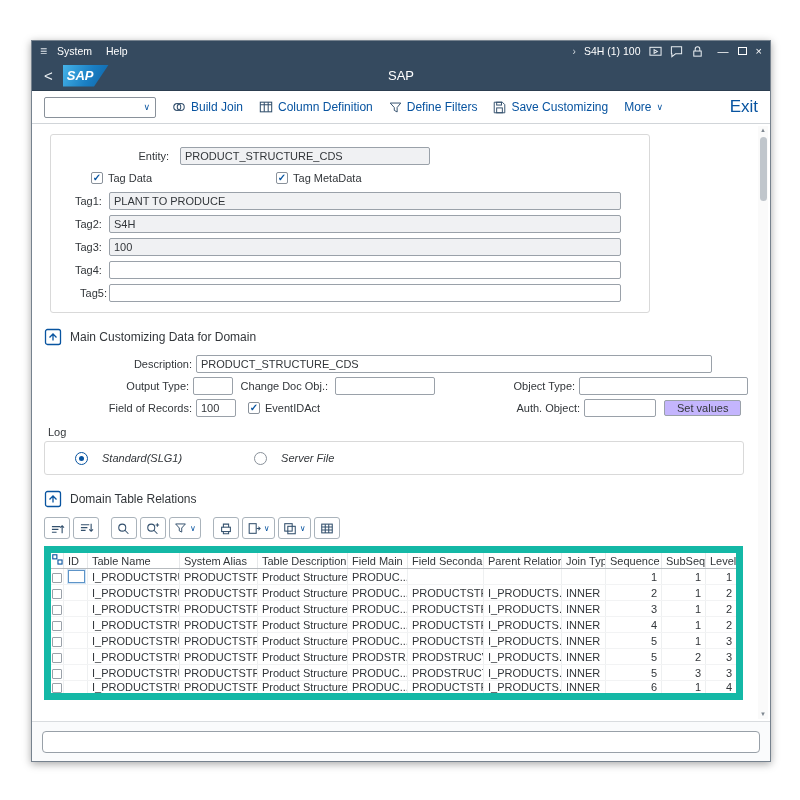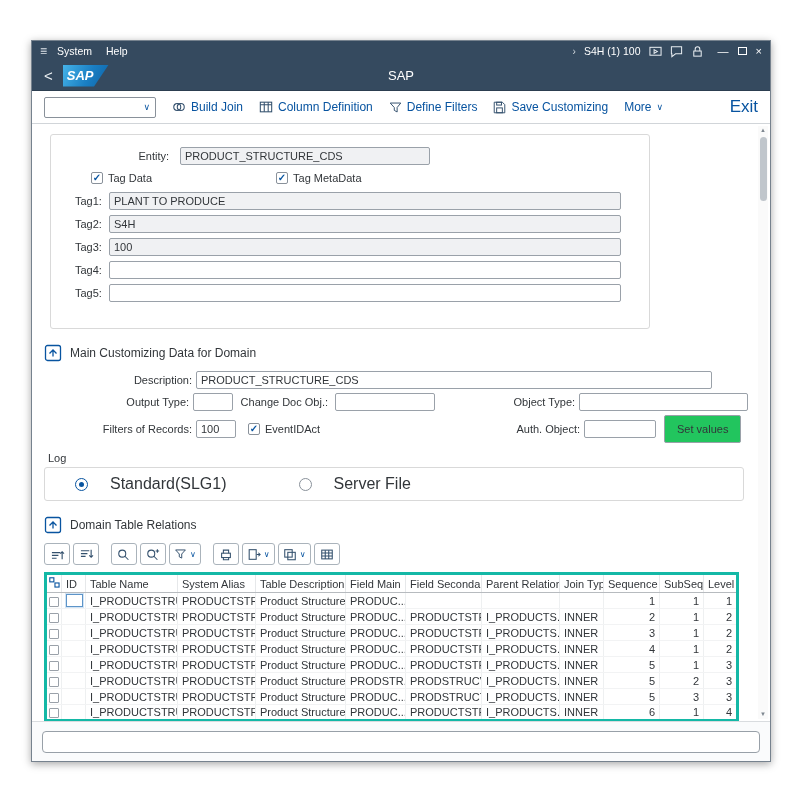--- a/index.html
+++ b/index.html
@@ -46,21 +46,21 @@
   
   .content{flex:1 1 auto;position:relative;background:#fff;padding:10px 22px 0 12px;overflow:hidden;}
   .vscroll{position:absolute;top:2px;right:2px;bottom:2px;width:10px;display:flex;
     flex-direction:column;align-items:center;background:#fafafa;}
   .vs-arrow{font-size:6px;color:#7e8790;line-height:9px;}
   .vs-thumb{width:7px;height:64px;background:#c0c6cc;border-radius:4px;margin-top:2px;}
   .vs-track{flex:1 1 auto;}
 
   .groupbox{width:600px;border:1px solid #d9d9d9;border-radius:3px;padding:12px 0 10px;margin-left:6px;}
   .fr{display:flex;align-items:center;margin-bottom:5px;font-size:11px;color:#32363a;}
-  .fr:last-child{margin-bottom:16px;}
+  .fr:last-child{margin-bottom:0;text-align:right;}
   .lab{font-size:11px;color:#32363a;white-space:nowrap;}
   .field{height:18px;border:1px solid #9aa1a9;background:#fff;font-size:11px;color:#32363a;
     display:flex;align-items:center;padding:0 4px;border-radius:2px;overflow:hidden;white-space:nowrap;}
   .field.ro{background:#f0f1f3;}
   .entity-row .lab{width:118px;text-align:right;margin-right:11px;}
   .entity-field{width:250px;}
   .checks-row{padding-left:40px;margin:7px 0 8px;}
   .check2{margin-left:124px;}
   .cb{width:12px;height:12px;border:1px solid #89919a;border-radius:2px;background:#fff;
     display:inline-flex;align-items:center;justify-content:center;font-size:10px;line-height:1;
@@ -74,40 +74,40 @@
   .sect{display:flex;align-items:center;gap:8px;margin:15px 0 9px 0;}
   .tray{width:18px;height:18px;}
   .sect-title{font-size:12px;color:#32363a;}
 
   .f2row{display:flex;align-items:center;margin-bottom:4px;font-size:11px;color:#32363a;}
   .f2lab{width:148px;text-align:right;margin-right:4px;white-space:nowrap;}
   .w18{width:20px;} .w516{width:516px;} .w40{width:40px;} .w102{width:102px;} .w172{width:172px;} .w72{width:72px;}
   .lab-mid{width:92px;text-align:left;margin:0 4px 0 8px;}
   .lab-obj{width:100px;text-align:right;margin:0 4px 0 42px;}
   .lab-auth{width:150px;text-align:right;margin:0 4px 0 110px;}
-  .btn{height:28px;border:1px solid #9aa1a9;border-radius:2px;background:#22c55e;color:#32363a;
+  .btn{height:16px;border:1px solid #9aa1a9;border-radius:2px;background:#c4b5fd;color:#32363a;
     font-size:11px;display:inline-flex;align-items:center;padding:0 12px;margin-left:8px;white-space:nowrap;}
   .evt-wrap{margin-left:12px;}
 
   .log-label{font-size:11px;color:#32363a;margin:9px 0 3px 4px;}
   .log-box{border:1px solid #d9d9d9;border-radius:3px;height:34px;display:flex;align-items:center;
     padding-left:30px;gap:72px;width:700px;}
-  .radio-item{display:flex;align-items:center;gap:22px;font-size:16px;color:#32363a;}
+  .radio-item{display:flex;align-items:center;gap:14px;font-size:11px;color:#32363a;font-style:italic;}
   .radio{width:13px;height:13px;border:1px solid #89919a;border-radius:50%;background:#fff;position:relative;display:inline-block;}
   .radio.sel{border-color:#0854a0;}
   .radio.sel::after{content:"";position:absolute;left:3px;top:3px;right:3px;bottom:3px;background:#0854a0;border-radius:50%;}
 
   .ttb{display:flex;align-items:center;gap:3px;margin-bottom:7px;}
   .ttb .grp-gap{width:6px;}
   .ttb-btn{height:22px;min-width:26px;border:1px solid #aab3bb;border-radius:3px;background:#fff;
     display:inline-flex;align-items:center;justify-content:center;gap:3px;padding:0 4px;}
   .ttb-btn .chev-sm{font-size:8px;}
 
   table.grid{border-collapse:collapse;table-layout:fixed;width:692px;font-size:11px;color:#32363a;
-    border:3px solid #14b8a6;}
+    border:7px solid #14b8a6;}
   .grid th{height:19px;font-weight:normal;text-align:left;padding:0 4px;border-bottom:1px solid #b7bbbf;
     border-right:1px solid #e6e8ea;background:#fff;overflow:hidden;white-space:nowrap;}
   .grid td{height:16px;padding:0 4px;border-right:1px solid #eef0f1;border-bottom:1px solid #f2f3f4;
     overflow:hidden;white-space:nowrap;background:#fff;}
   .grid td.num{text-align:right;}
   .grid td.c-cb,.grid th.c-cb{text-align:center;padding:0;}
   .cb-sm{width:10px;height:10px;border:1px solid #9aa1a9;border-radius:1px;display:inline-block;background:#fff;vertical-align:middle;}
   .cell-edit{display:inline-block;width:17px;height:13px;border:1px solid #5d94c8;background:#fff;
     box-shadow:0 0 0 1px #d2e4f5;vertical-align:middle;}
 
@@ -252,21 +252,21 @@
     </div>
     <div class="f2row">
       <span class="f2lab">Output Type:</span>
       <span class="field w40"></span>
       <span class="lab lab-mid">Change Doc Obj.:</span>
       <span class="field w102"></span>
       <span class="lab lab-obj">Object Type:</span>
       <span class="field w172"></span>
     </div>
     <div class="f2row">
-      <span class="f2lab">Filters of Records:</span>
+      <span class="f2lab">Field of Records:</span>
       <span class="field w40">100</span>
       <span class="cb-wrap evt-wrap">
         <span class="cb checked">✓</span>
         <span class="cb-label">EventIDAct</span>
       </span>
       <span class="lab lab-auth">Auth. Object:</span>
       <span class="field w72"></span>
       <span class="btn">Set values</span>
     </div>
 

